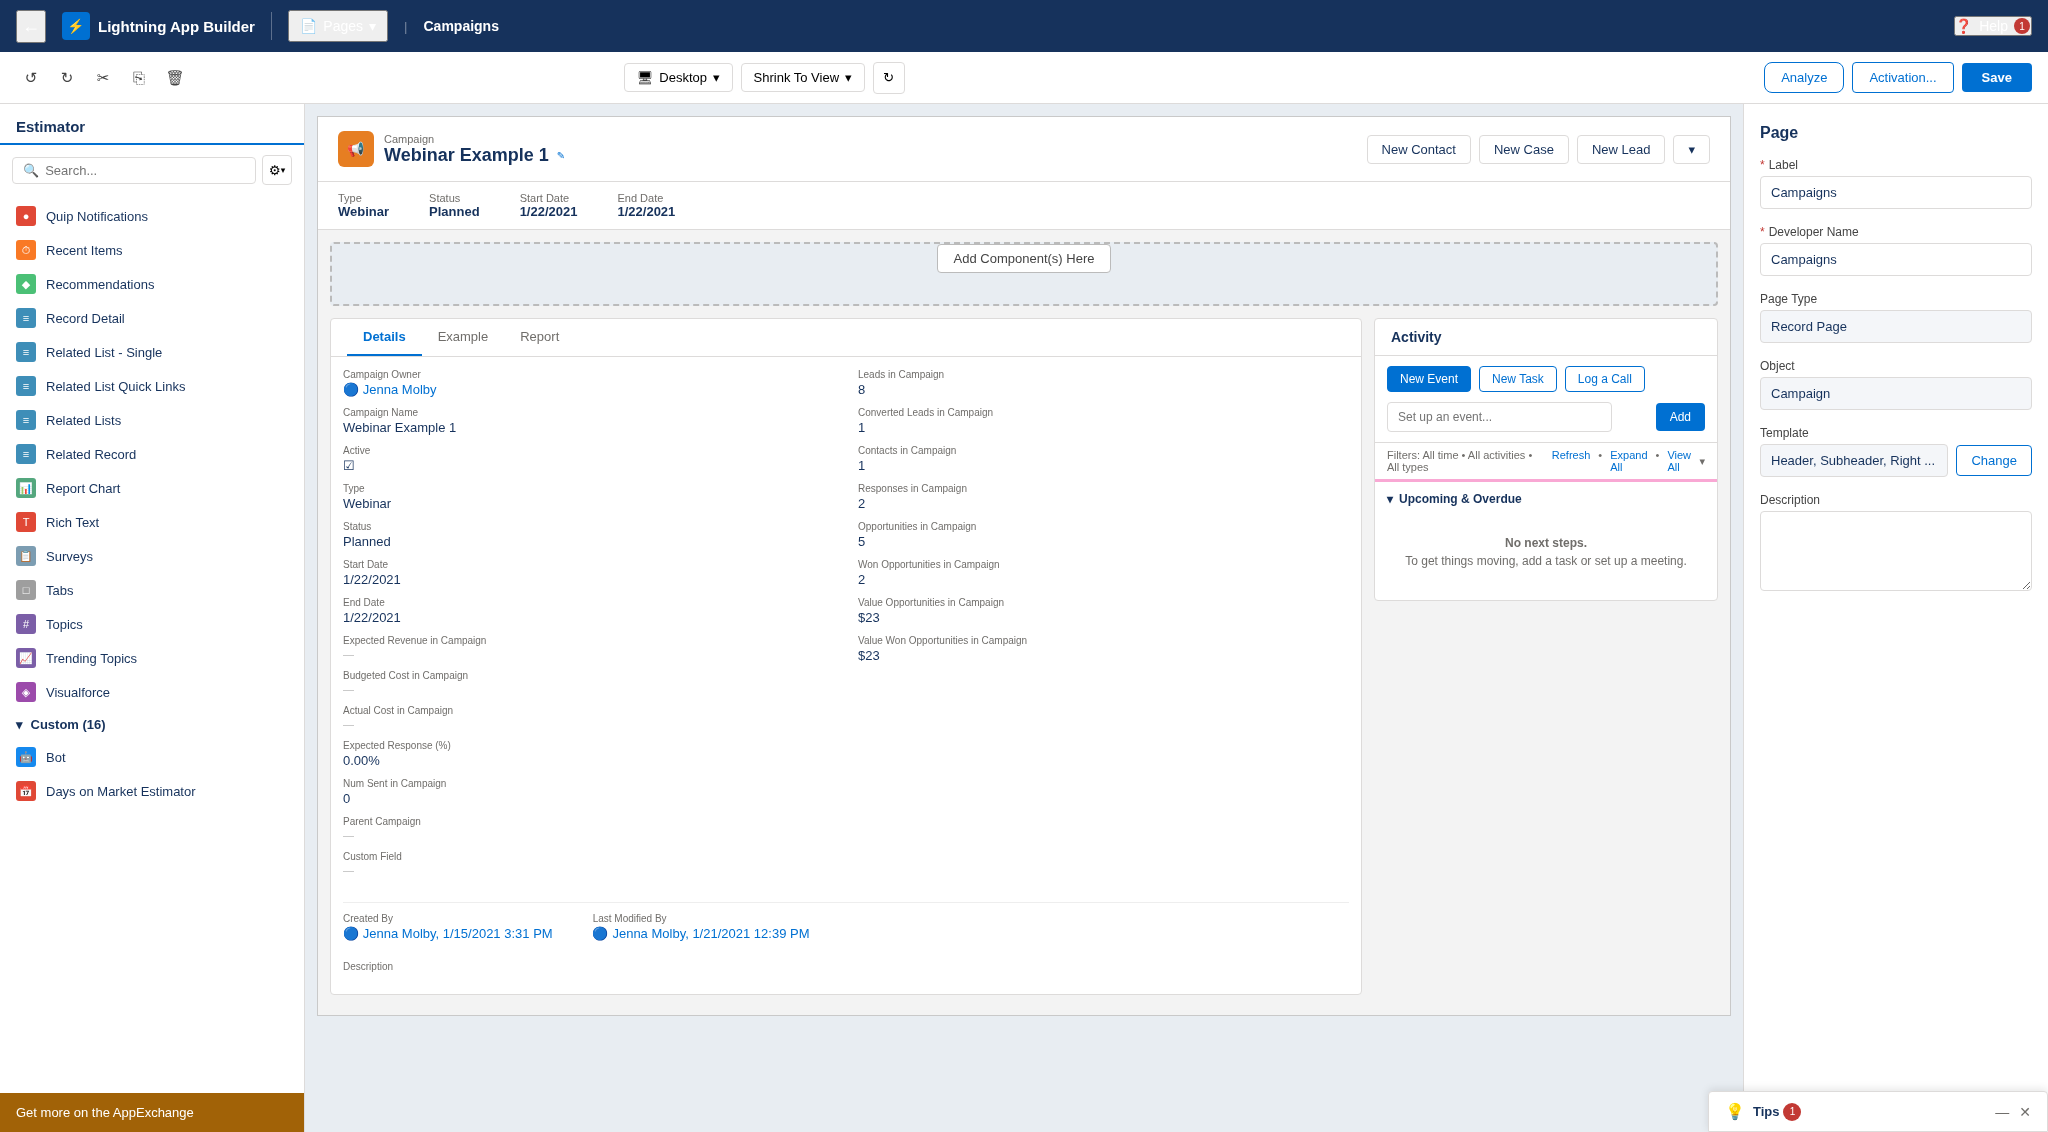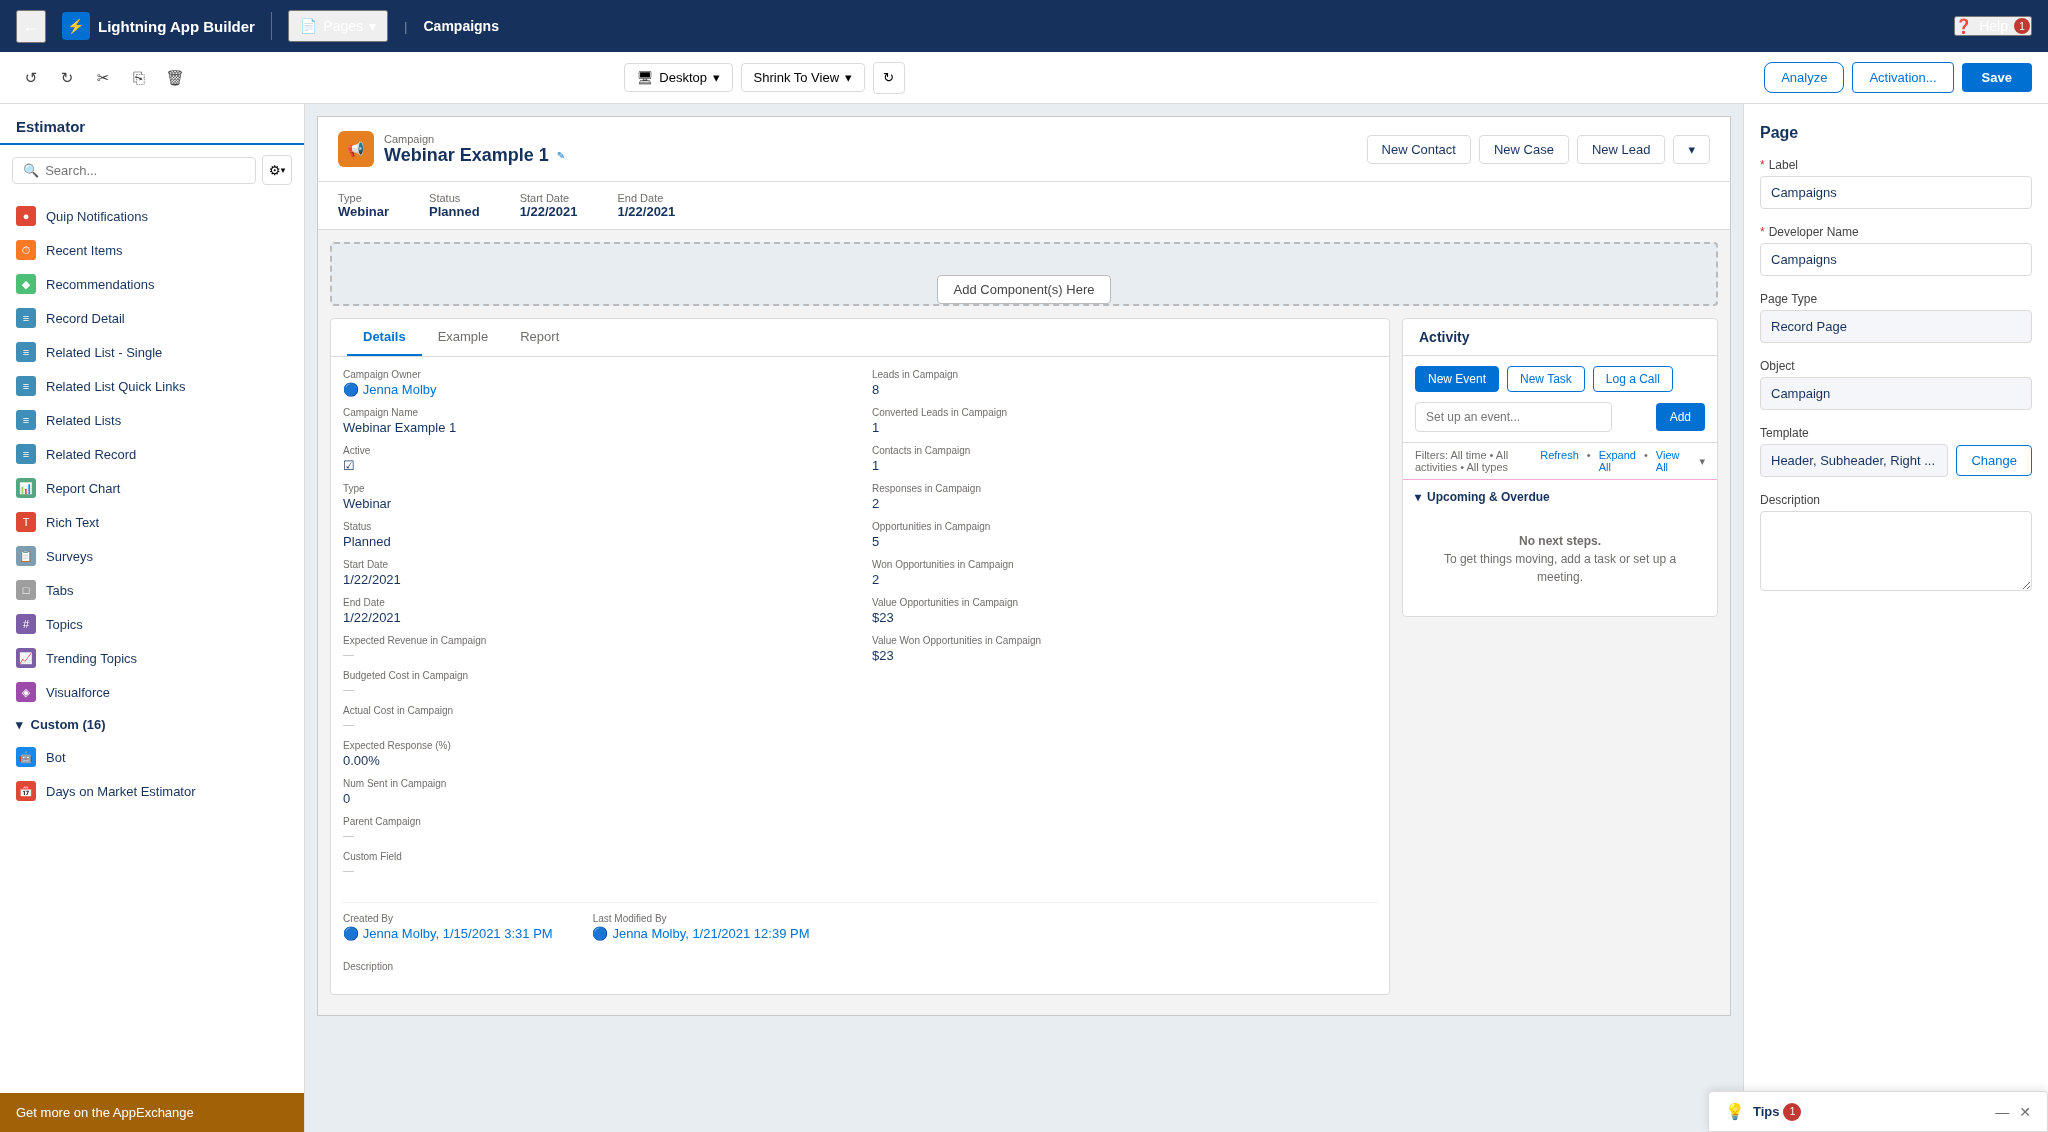--- a/index.html
+++ b/index.html
@@ -176,21 +176,21 @@
     .record-fields-bar {
       background: #fff; padding: 10px 20px;
       display: flex; gap: 40px; border-bottom: 1px solid #dddbda;
     }
     .field-item { display: flex; flex-direction: column; }
     .field-label { font-size: 11px; color: #706e6b; }
     .field-val { font-size: 13px; color: #16325c; font-weight: 600; }
 
     .add-component-zone {
       margin: 12px; background: #e8edf2; border: 2px dashed #bbb;
-      height: 64px; display: flex; align-items: flex-end; justify-content: center;
+      height: 64px; display: flex; align-items: flex-start; justify-content: center;
       border-radius: 4px;
     }
     .add-component-btn {
       border: 1px solid #bbb; background: #fff; color: #444;
       padding: 6px 16px; border-radius: 4px; cursor: pointer; font-size: 13px;
     }
 
     .tabs-content-area {
       display: flex; gap: 12px; margin: 12px; align-items: flex-start;
     }
@@ -205,21 +205,21 @@
     }
     .panel-tab.active { color: #0070d2; border-bottom: 2px solid #0070d2; font-weight: 600; }
     .panel-content { padding: 12px; }
     .detail-row { margin-bottom: 10px; }
     .detail-label { font-size: 10px; color: #706e6b; margin-bottom: 2px; }
     .detail-value { font-size: 13px; color: #16325c; }
     .detail-value.link { color: #0070d2; cursor: pointer; }
     .detail-grid { display: grid; grid-template-columns: 1fr 1fr; gap: 0 24px; }
 
     .activity-panel {
-      width: 316px; background: #fff; border: 1px solid #dddbda; border-radius: 4px;
+      width: 344px; background: #fff; border: 1px solid #dddbda; border-radius: 4px;
     }
     .activity-header {
       padding: 10px 16px; font-size: 14px; font-weight: 600; color: #16325c;
       border-bottom: 1px solid #dddbda;
     }
     .activity-actions { display: flex; gap: 8px; padding: 10px 12px; flex-wrap: wrap; }
     .activity-btn {
       border: 1px solid #0070d2; color: #0070d2; background: #fff;
       padding: 5px 12px; border-radius: 4px; cursor: pointer; font-size: 12px;
     }
@@ -230,22 +230,22 @@
     .activity-input {
       flex: 1; border: 1px solid #dddbda; border-radius: 4px; padding: 7px 10px; font-size: 12px;
       color: #706e6b;
     }
     .add-btn {
       background: #0070d2; color: #fff; border: none;
       padding: 7px 14px; border-radius: 4px; cursor: pointer; font-size: 12px; margin-left: 36px;
     }
     .activity-filters {
       padding: 6px 12px; font-size: 11px; color: #706e6b;
-      border-top: 1px solid #dddbda; border-bottom: 1px solid #f9a8d4;
-      display: flex; align-items: center; gap: 20px;
+      border-top: 1px solid #dddbda; border-bottom: 3px solid #f9a8d4;
+      display: flex; align-items: center; gap: 8px;
     }
     .filter-link { color: #0070d2; cursor: pointer; }
     .upcoming-section { padding: 10px 12px; }
     .upcoming-header {
       display: flex; align-items: center; gap: 6px;
       font-size: 12px; font-weight: 600; color: #16325c; margin-bottom: 8px;
     }
     .upcoming-empty { font-size: 12px; color: #706e6b; text-align: center; padding: 20px 10px; line-height: 1.5; }
     .past-activity-text { font-size: 12px; color: #706e6b; text-align: center; padding: 10px; line-height: 1.5; }
 

